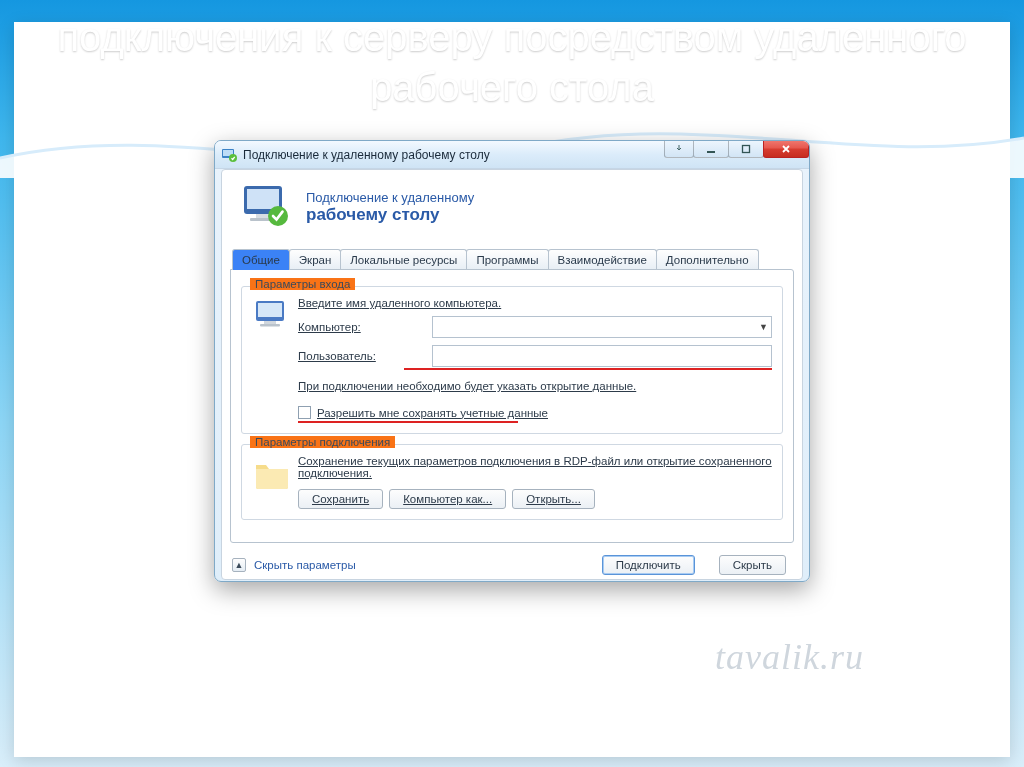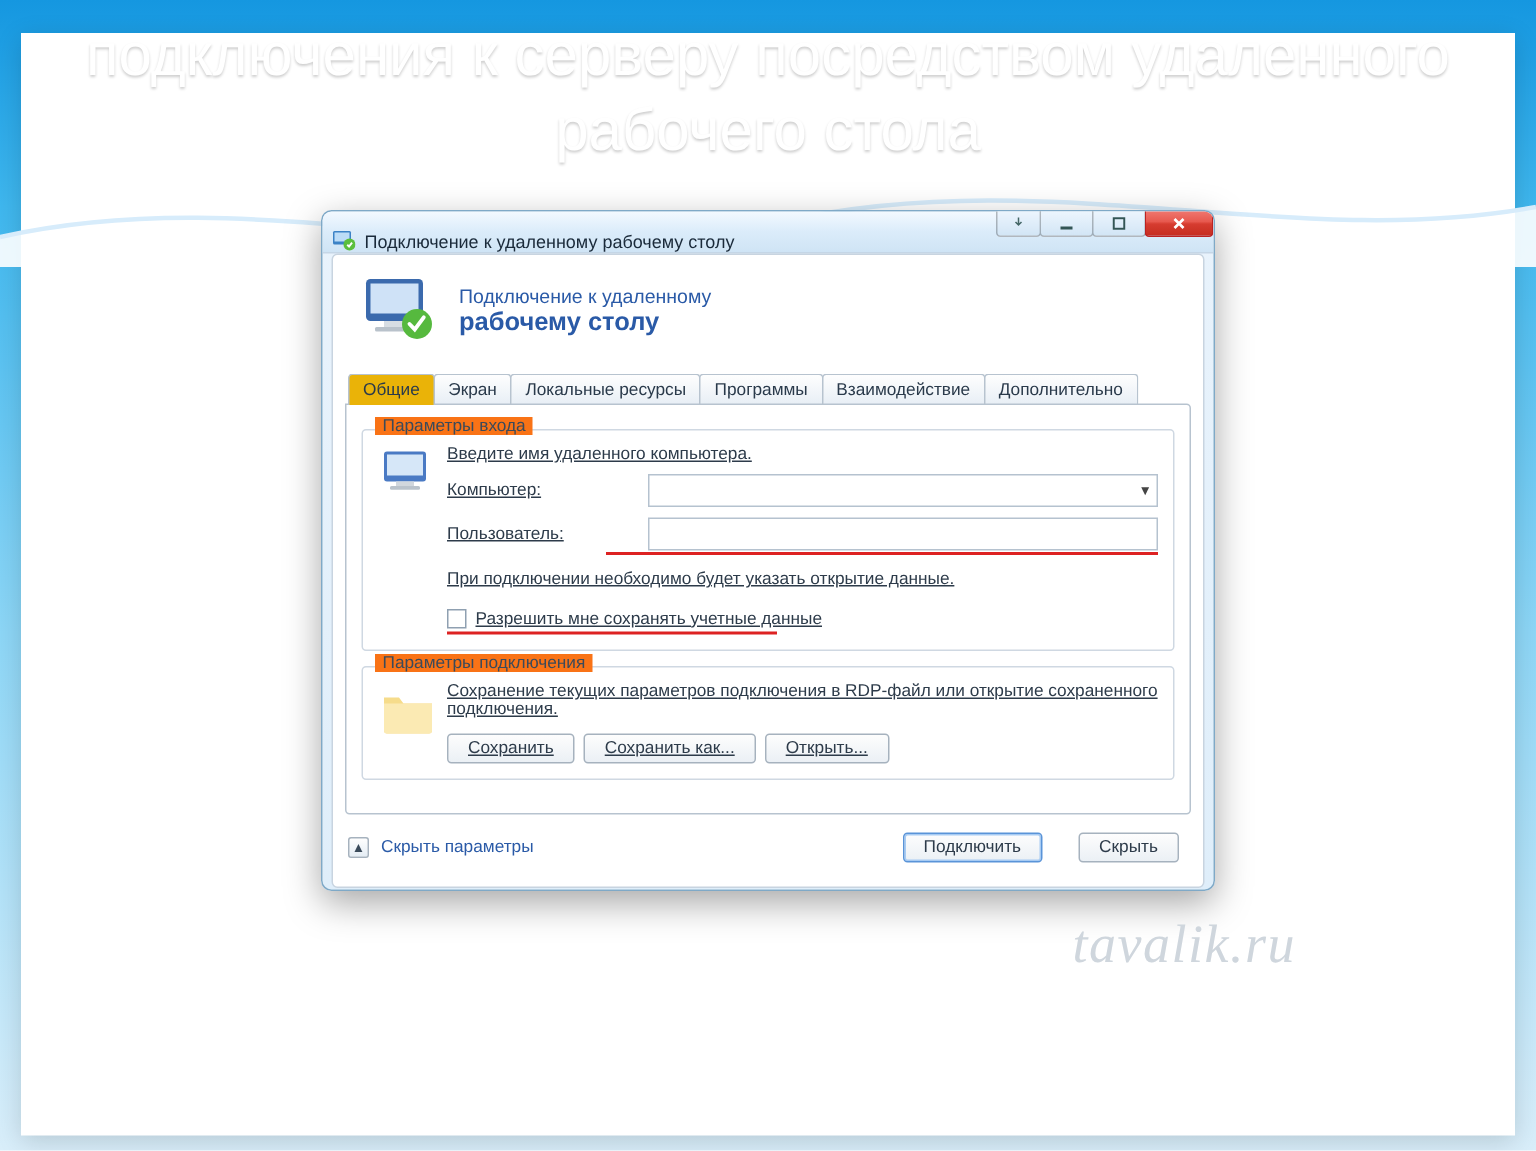--- a/index.html
+++ b/index.html
@@ -42,21 +42,21 @@
     width: 596px;
     background: linear-gradient(180deg, #e9f3fc 0%, #dfeefa 100%);
     border: 1px solid #7fa9c7;
     border-radius: 7px;
     box-shadow: 0 8px 24px rgba(0,0,0,.35);
     overflow: hidden;
     position: relative;
   }
   .titlebar {
     height: 28px;
-    display: flex; align-items: flex-end;
+    display: flex; align-items: center;
     padding: 0 6px 0 6px;
     background: linear-gradient(180deg,#f3f9ff 0%, #dbecfa 50%, #cfe4f5 100%);
     border-bottom: 1px solid #c5d6e6;
     position: relative;
   }
   .titlebar .tb-icon {
     width:16px; height:16px; margin-right:6px;
     display:inline-block;
   }
   .titlebar .tb-text { font-size: 12px; color:#1a2a3a; }
@@ -82,21 +82,21 @@
     background: linear-gradient(180deg,#f07a72 0%, #e7594f 45%, #d63c30 55%, #c62d20 100%);
     color:#fff; font-weight:bold; font-size:12px;
     border-color:#b22;
   }
 
   .win-inner {
     background:#fff;
     margin:0 6px 1px 6px;
     border:1px solid #c8d4e0;
     border-radius:4px;
-    padding: 8px 8px 16px 8px;
+    padding: 8px 8px 4px 8px;
     position:relative;
   }
   .header-band {
     display:flex; align-items:center;
     padding: 6px 4px 14px 10px;
   }
   .header-band .hicon {
     width:52px; height:46px; position:relative; margin-right:14px;
   }
   .header-band .hicon svg{width:100%;height:100%;}
@@ -113,21 +113,21 @@
     color:#2a3a4b;
     background: linear-gradient(180deg,#fefefe,#e7eef5);
     border:1px solid #b7c3cf;
     border-bottom:none;
     padding:4px 9px 3px 9px;
     margin-right:-1px;
     border-top-left-radius:3px; border-top-right-radius:3px;
     position:relative; top:1px;
   }
   .tab.active {
-    background:#eab308;
+    background:#3b82f6;
     z-index:2;
     padding-bottom:4px;
   }
   .tab-body {
     border:1px solid #b7c3cf;
     background:#fff;
     padding:10px 10px 12px 10px;
     position:relative; z-index:1;
     border-radius:0 3px 3px 3px;
   }
@@ -200,21 +200,21 @@
     display:flex;align-items:center;justify-content:center;
     margin-right:8px; font-size:9px; color:#3a4a5a;
   }
   .footer-right { display:flex;gap:18px; }
   .btn.primary {
     border-color:#5a94d8;
     box-shadow: 0 0 0 1px #a7cbf3 inset;
   }
 
   .watermark {
-    position:absolute; right:160px; top:608px;
+    position:absolute; right:160px; top:636px;
     color:#cfd6dd; font-family: Georgia, serif; font-style:italic;
     font-size:36px; letter-spacing:1px;
     pointer-events:none;
   }
 </style>
 </head>
 <body>
 
 <div class="slide-frame"></div>
 
@@ -335,21 +335,21 @@
             <div class="gicon">
               <svg viewBox="0 0 40 40">
                 <path d="M4 10 h10 l3 4 h19 v18 a2 2 0 0 1-2 2 h-28 a2 2 0 0 1-2-2 z" fill="#f6dc8b"></path>
                 <path d="M4 14 h32 v18 a2 2 0 0 1-2 2 h-28 a2 2 0 0 1-2-2 z" fill="#fbeab3"></path>
               </svg>
             </div>
             <div class="gbody">
               <div style="margin-bottom:10px;">Сохранение текущих параметров подключения в RDP-файл или открытие сохраненного подключения.</div>
               <div class="conn-buttons">
                 <button class="btn">Сохранить</button>
-                <button class="btn">Сохранить как...</button>
+                <button class="btn">Компьютер как...</button>
                 <button class="btn">Открыть...</button>
               </div>
             </div>
           </div>
         </div>
 
       </div>
 
       <div class="footer">
         <div class="footer-left">

